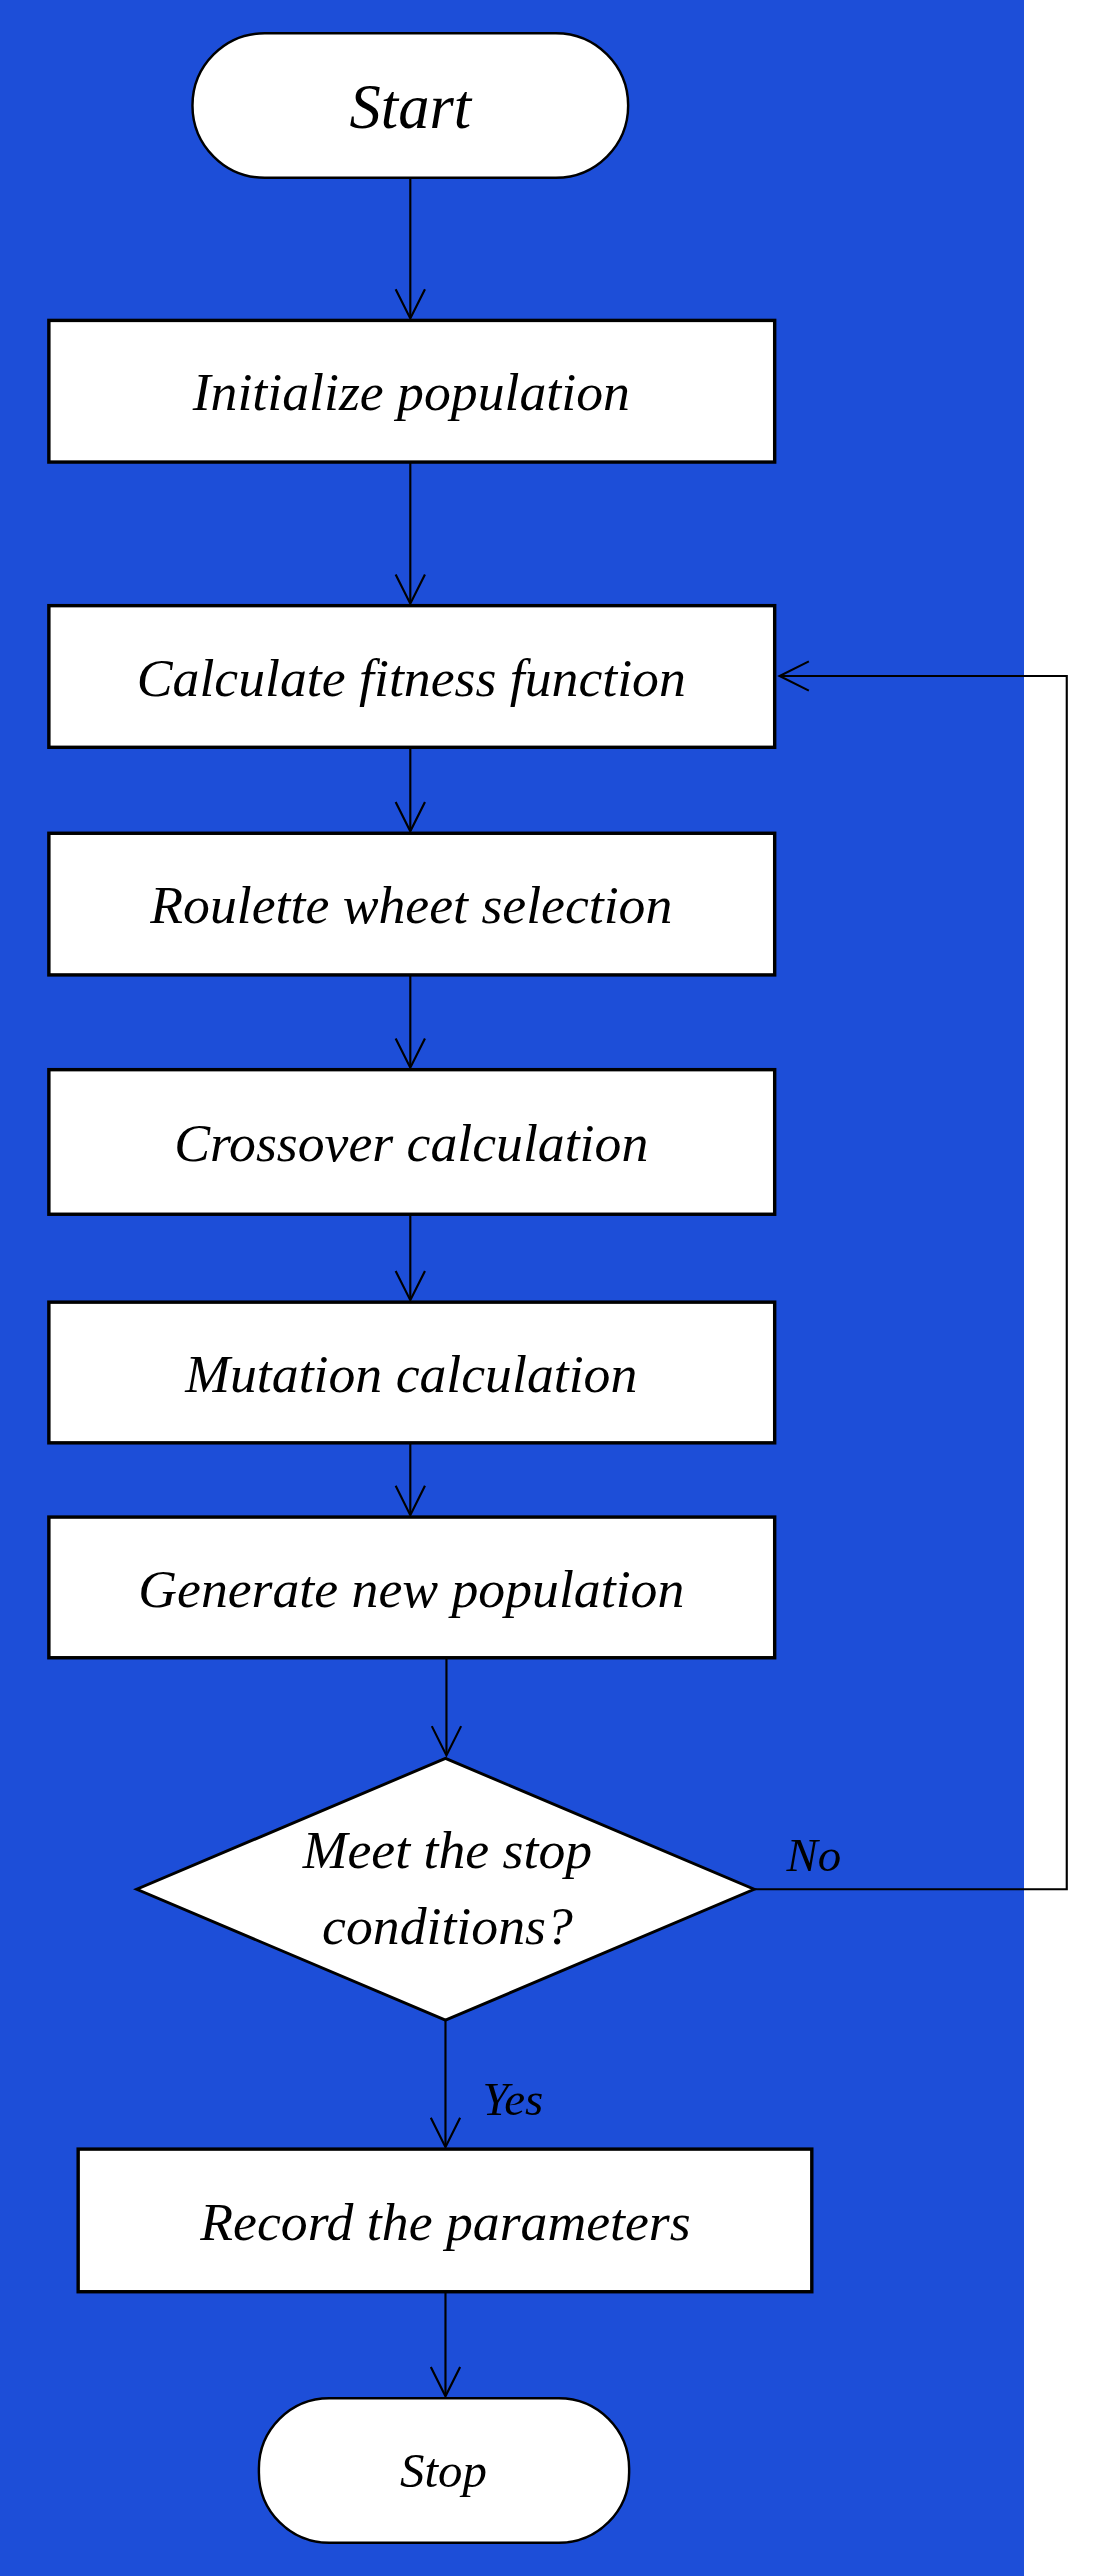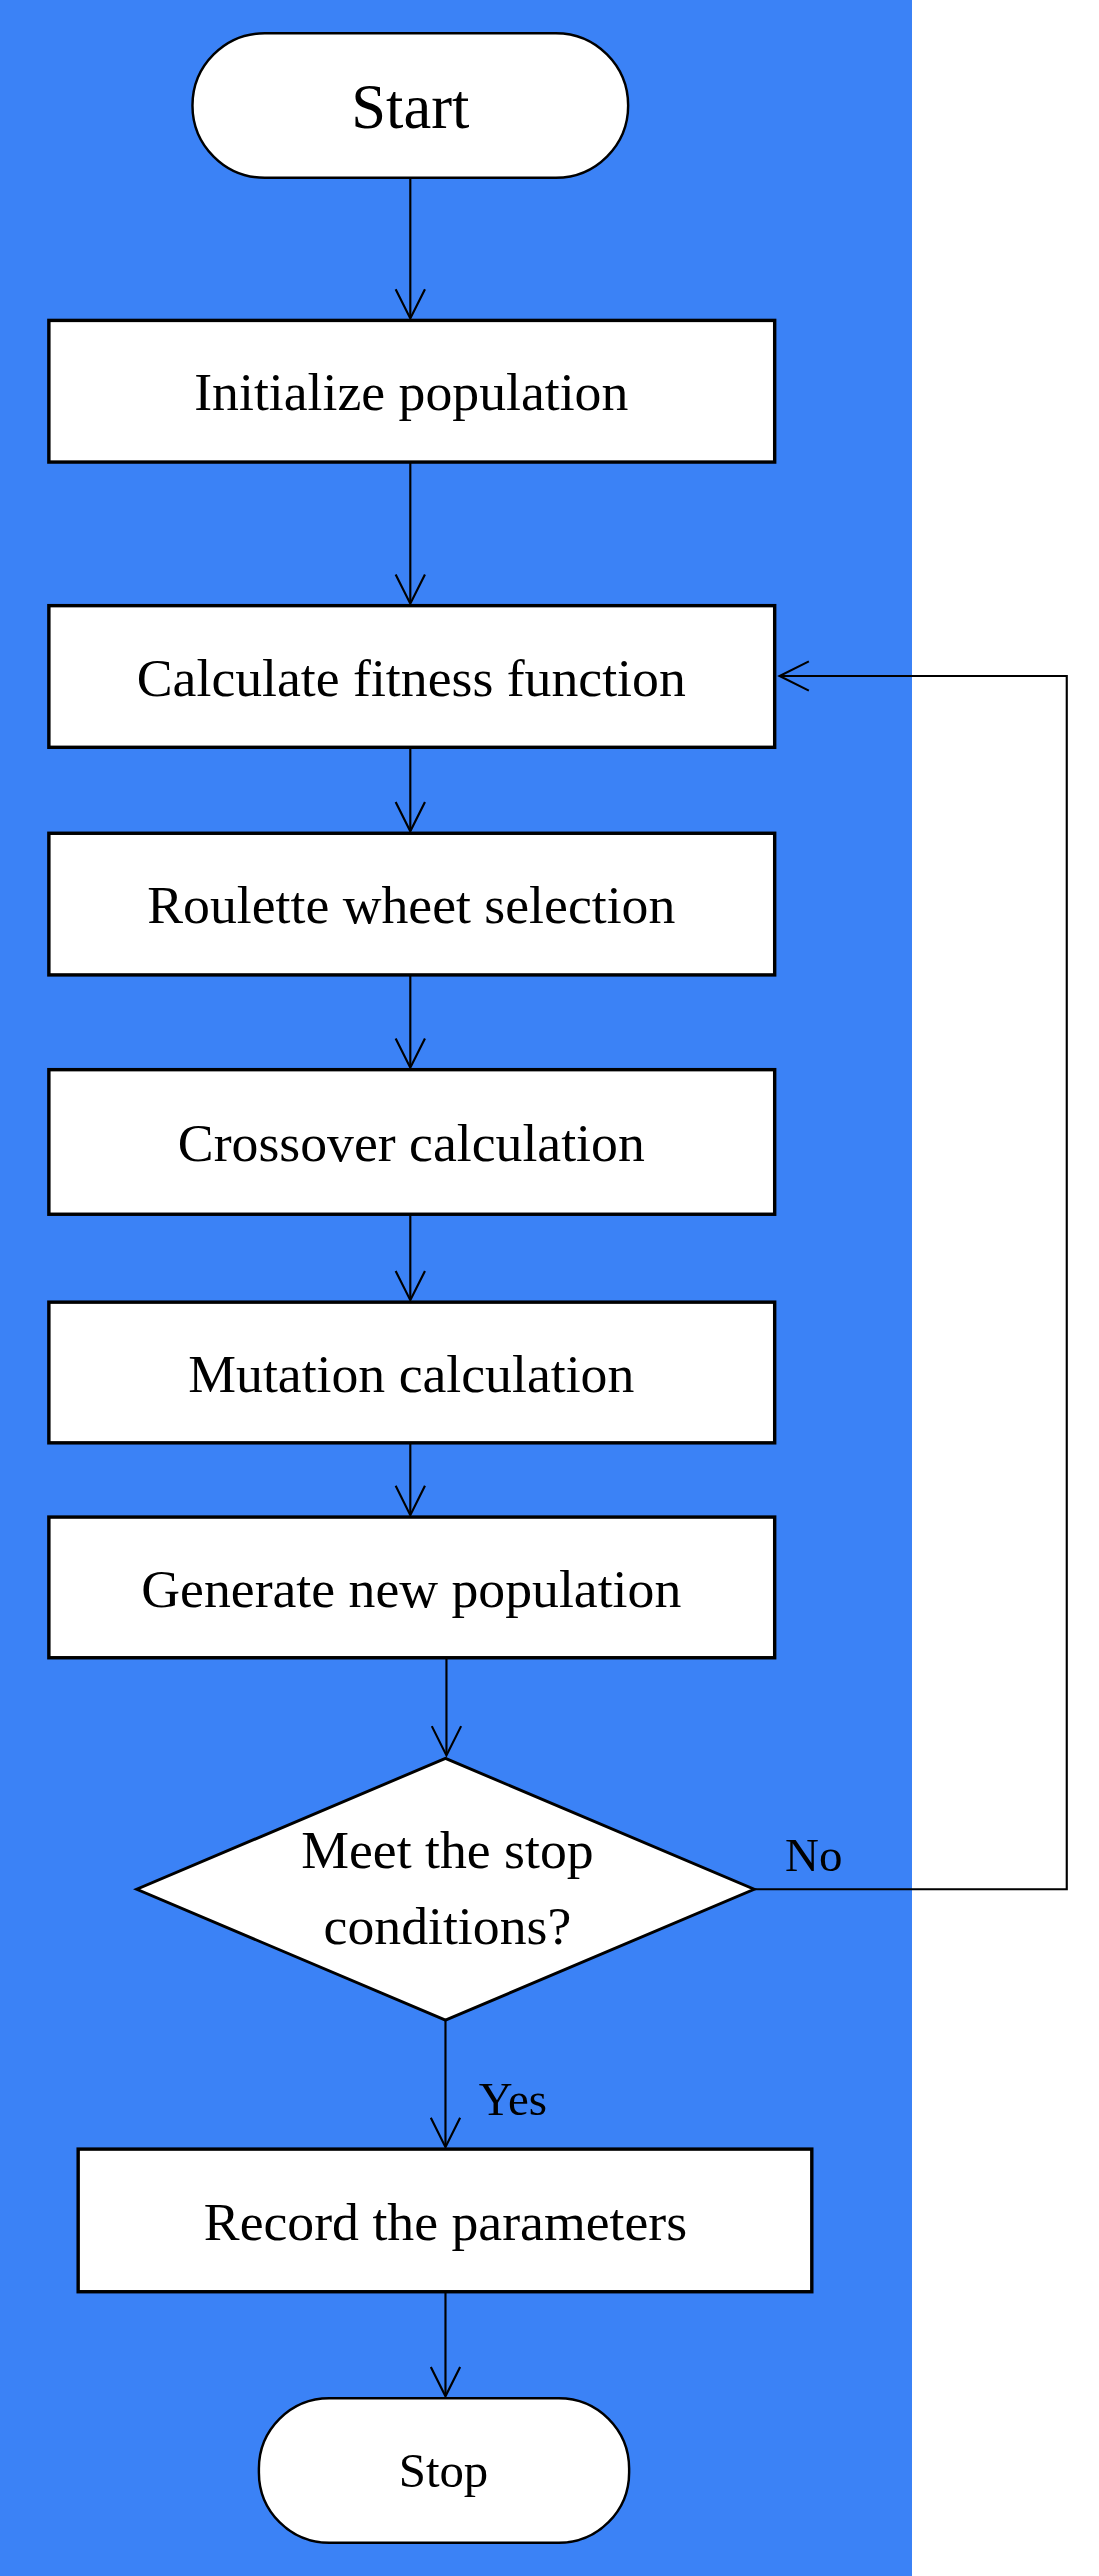--- a/index.html
+++ b/index.html
@@ -2,24 +2,25 @@
 <html><head>
 <meta charset="utf-8">
 <style>
   html, body {
     margin: 0;
     padding: 0;
     background: #ffffff;
   }
   .canvas {
     position: relative;
-    width: 912px;
+    width: 1024px;
     height: 2576px;
-    background: #3b82f6;
+    background: #1d4ed8;
     font-family: "Liberation Serif", "DejaVu Serif", serif;
+    font-style: italic;
   }
   svg { display: block; }
   .shape {
     fill: #ffffff;
     stroke: #000000;
   }
   .rect-node   { stroke-width: 3.5px; }
   .terminator  { stroke-width: 2.5px; }
   .diamond     { stroke-width: 3px; }
   .flowline {

